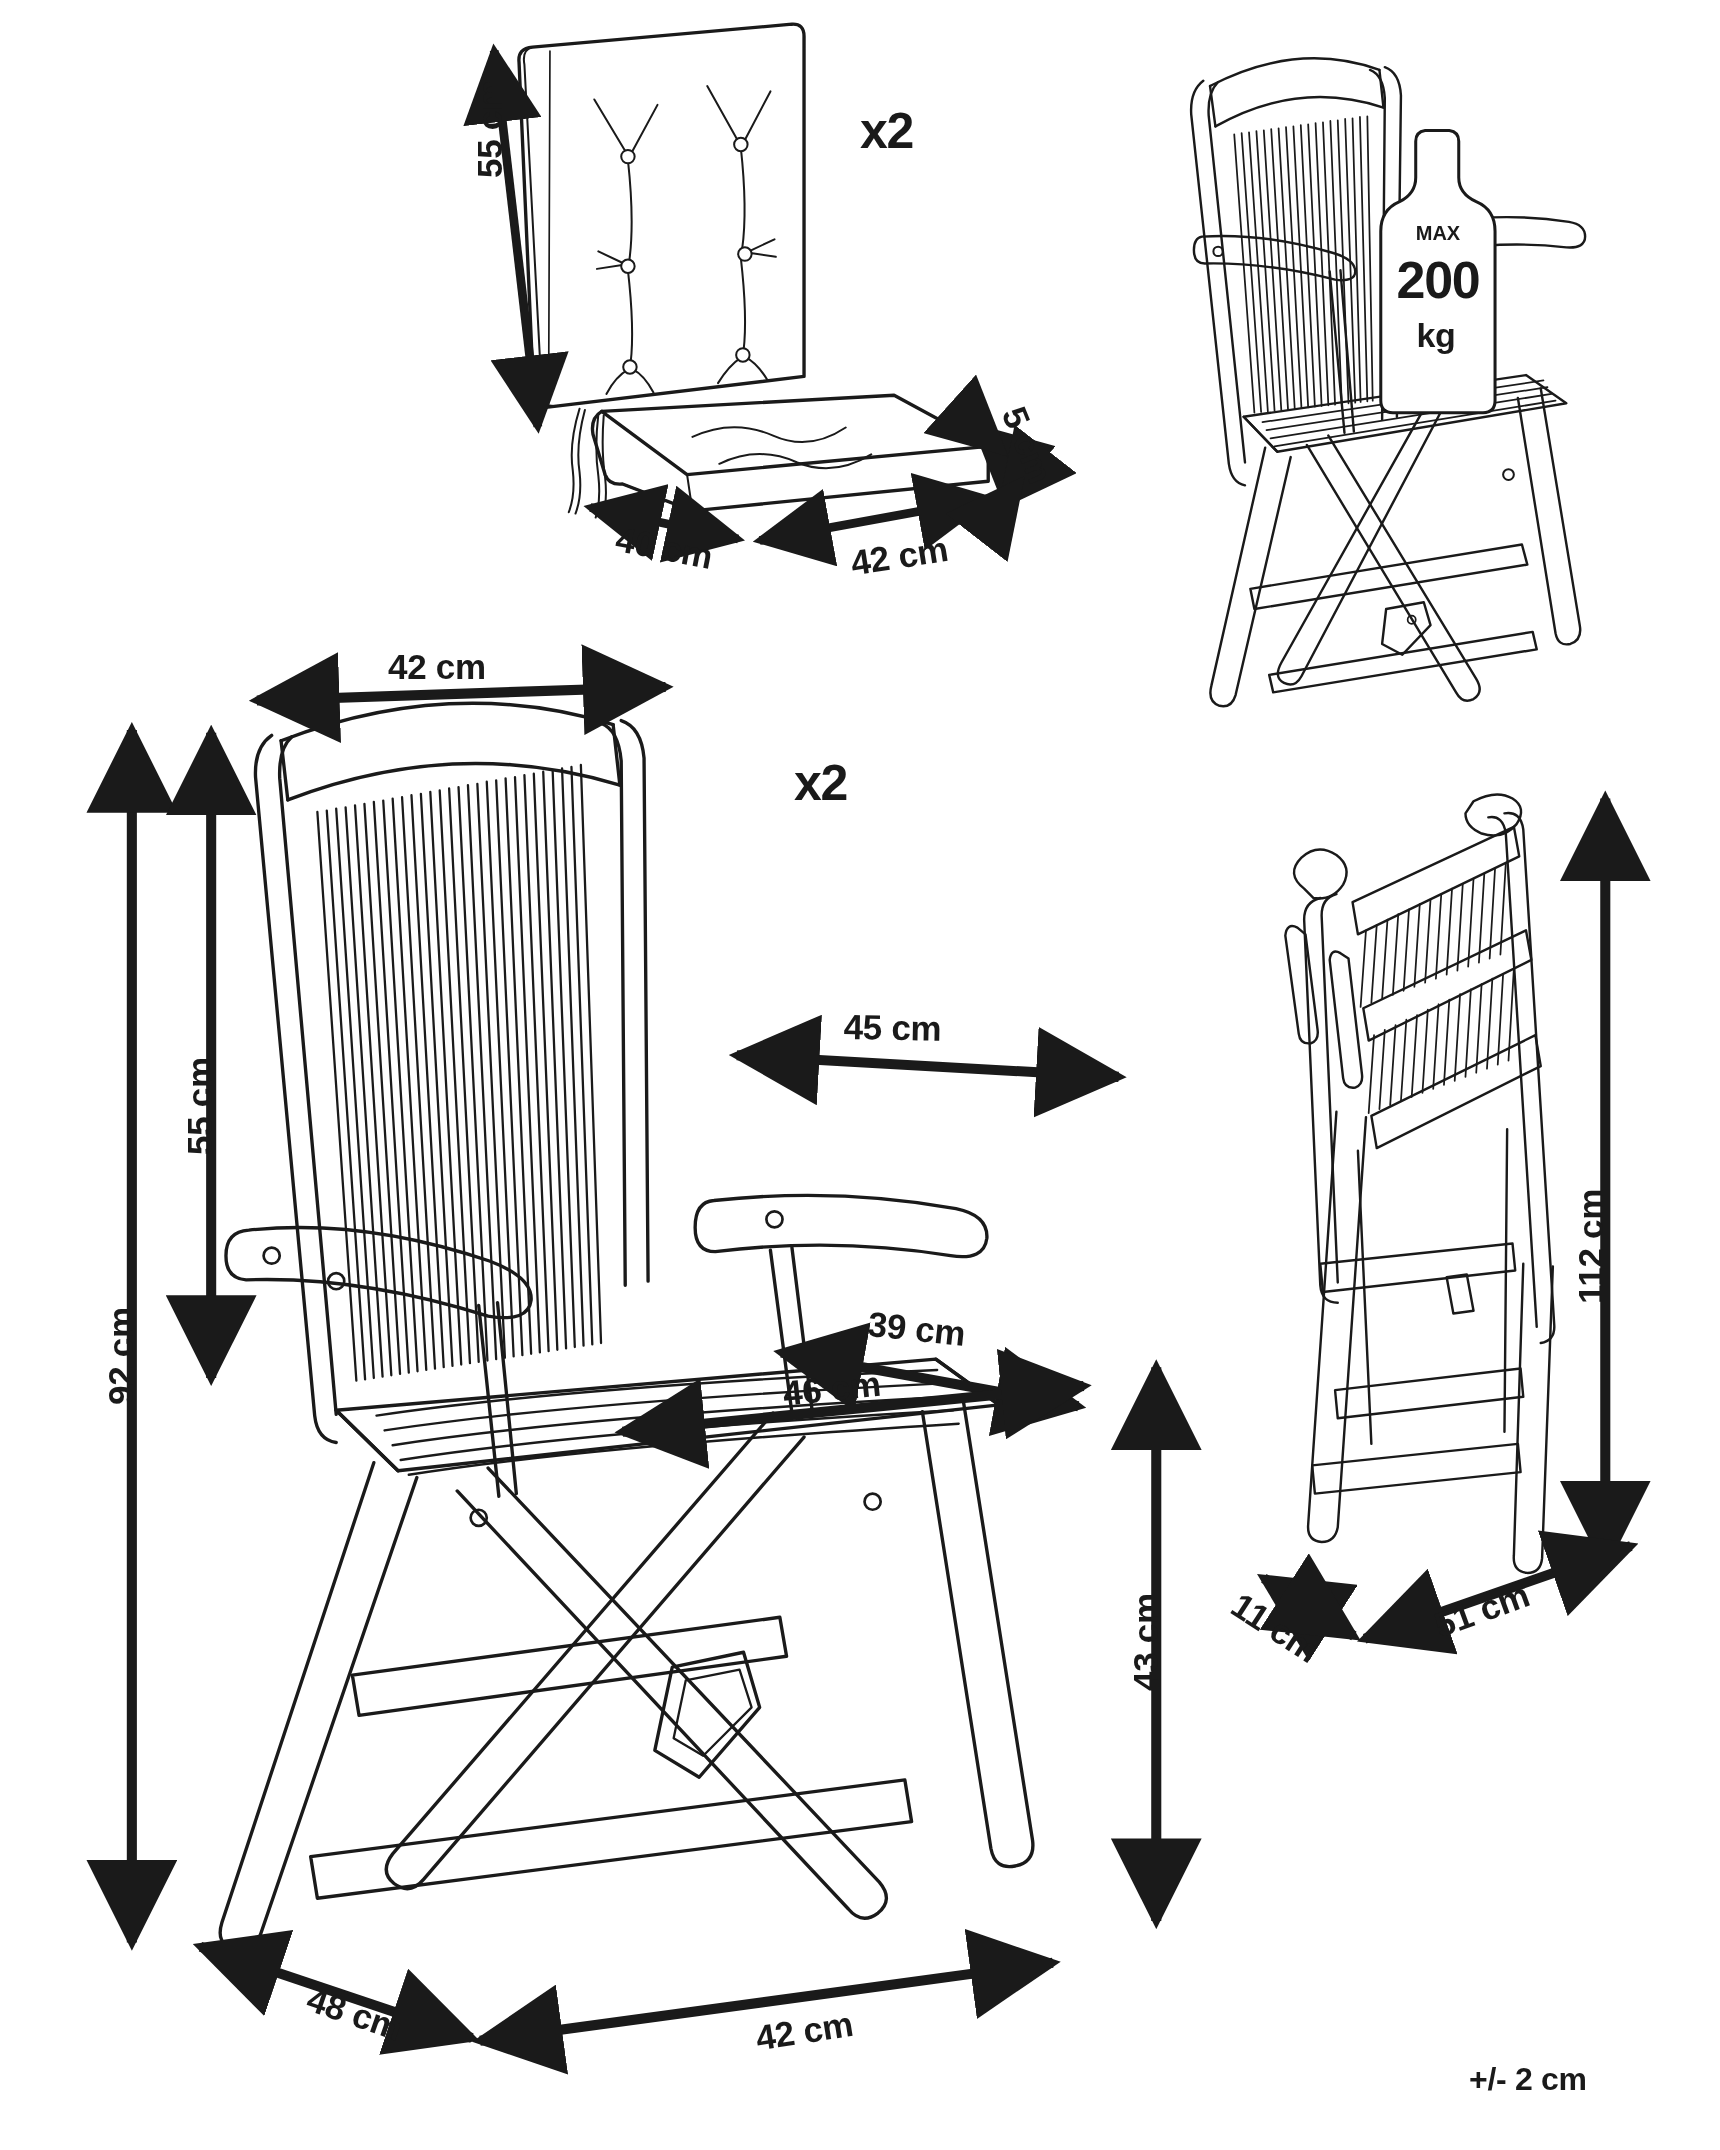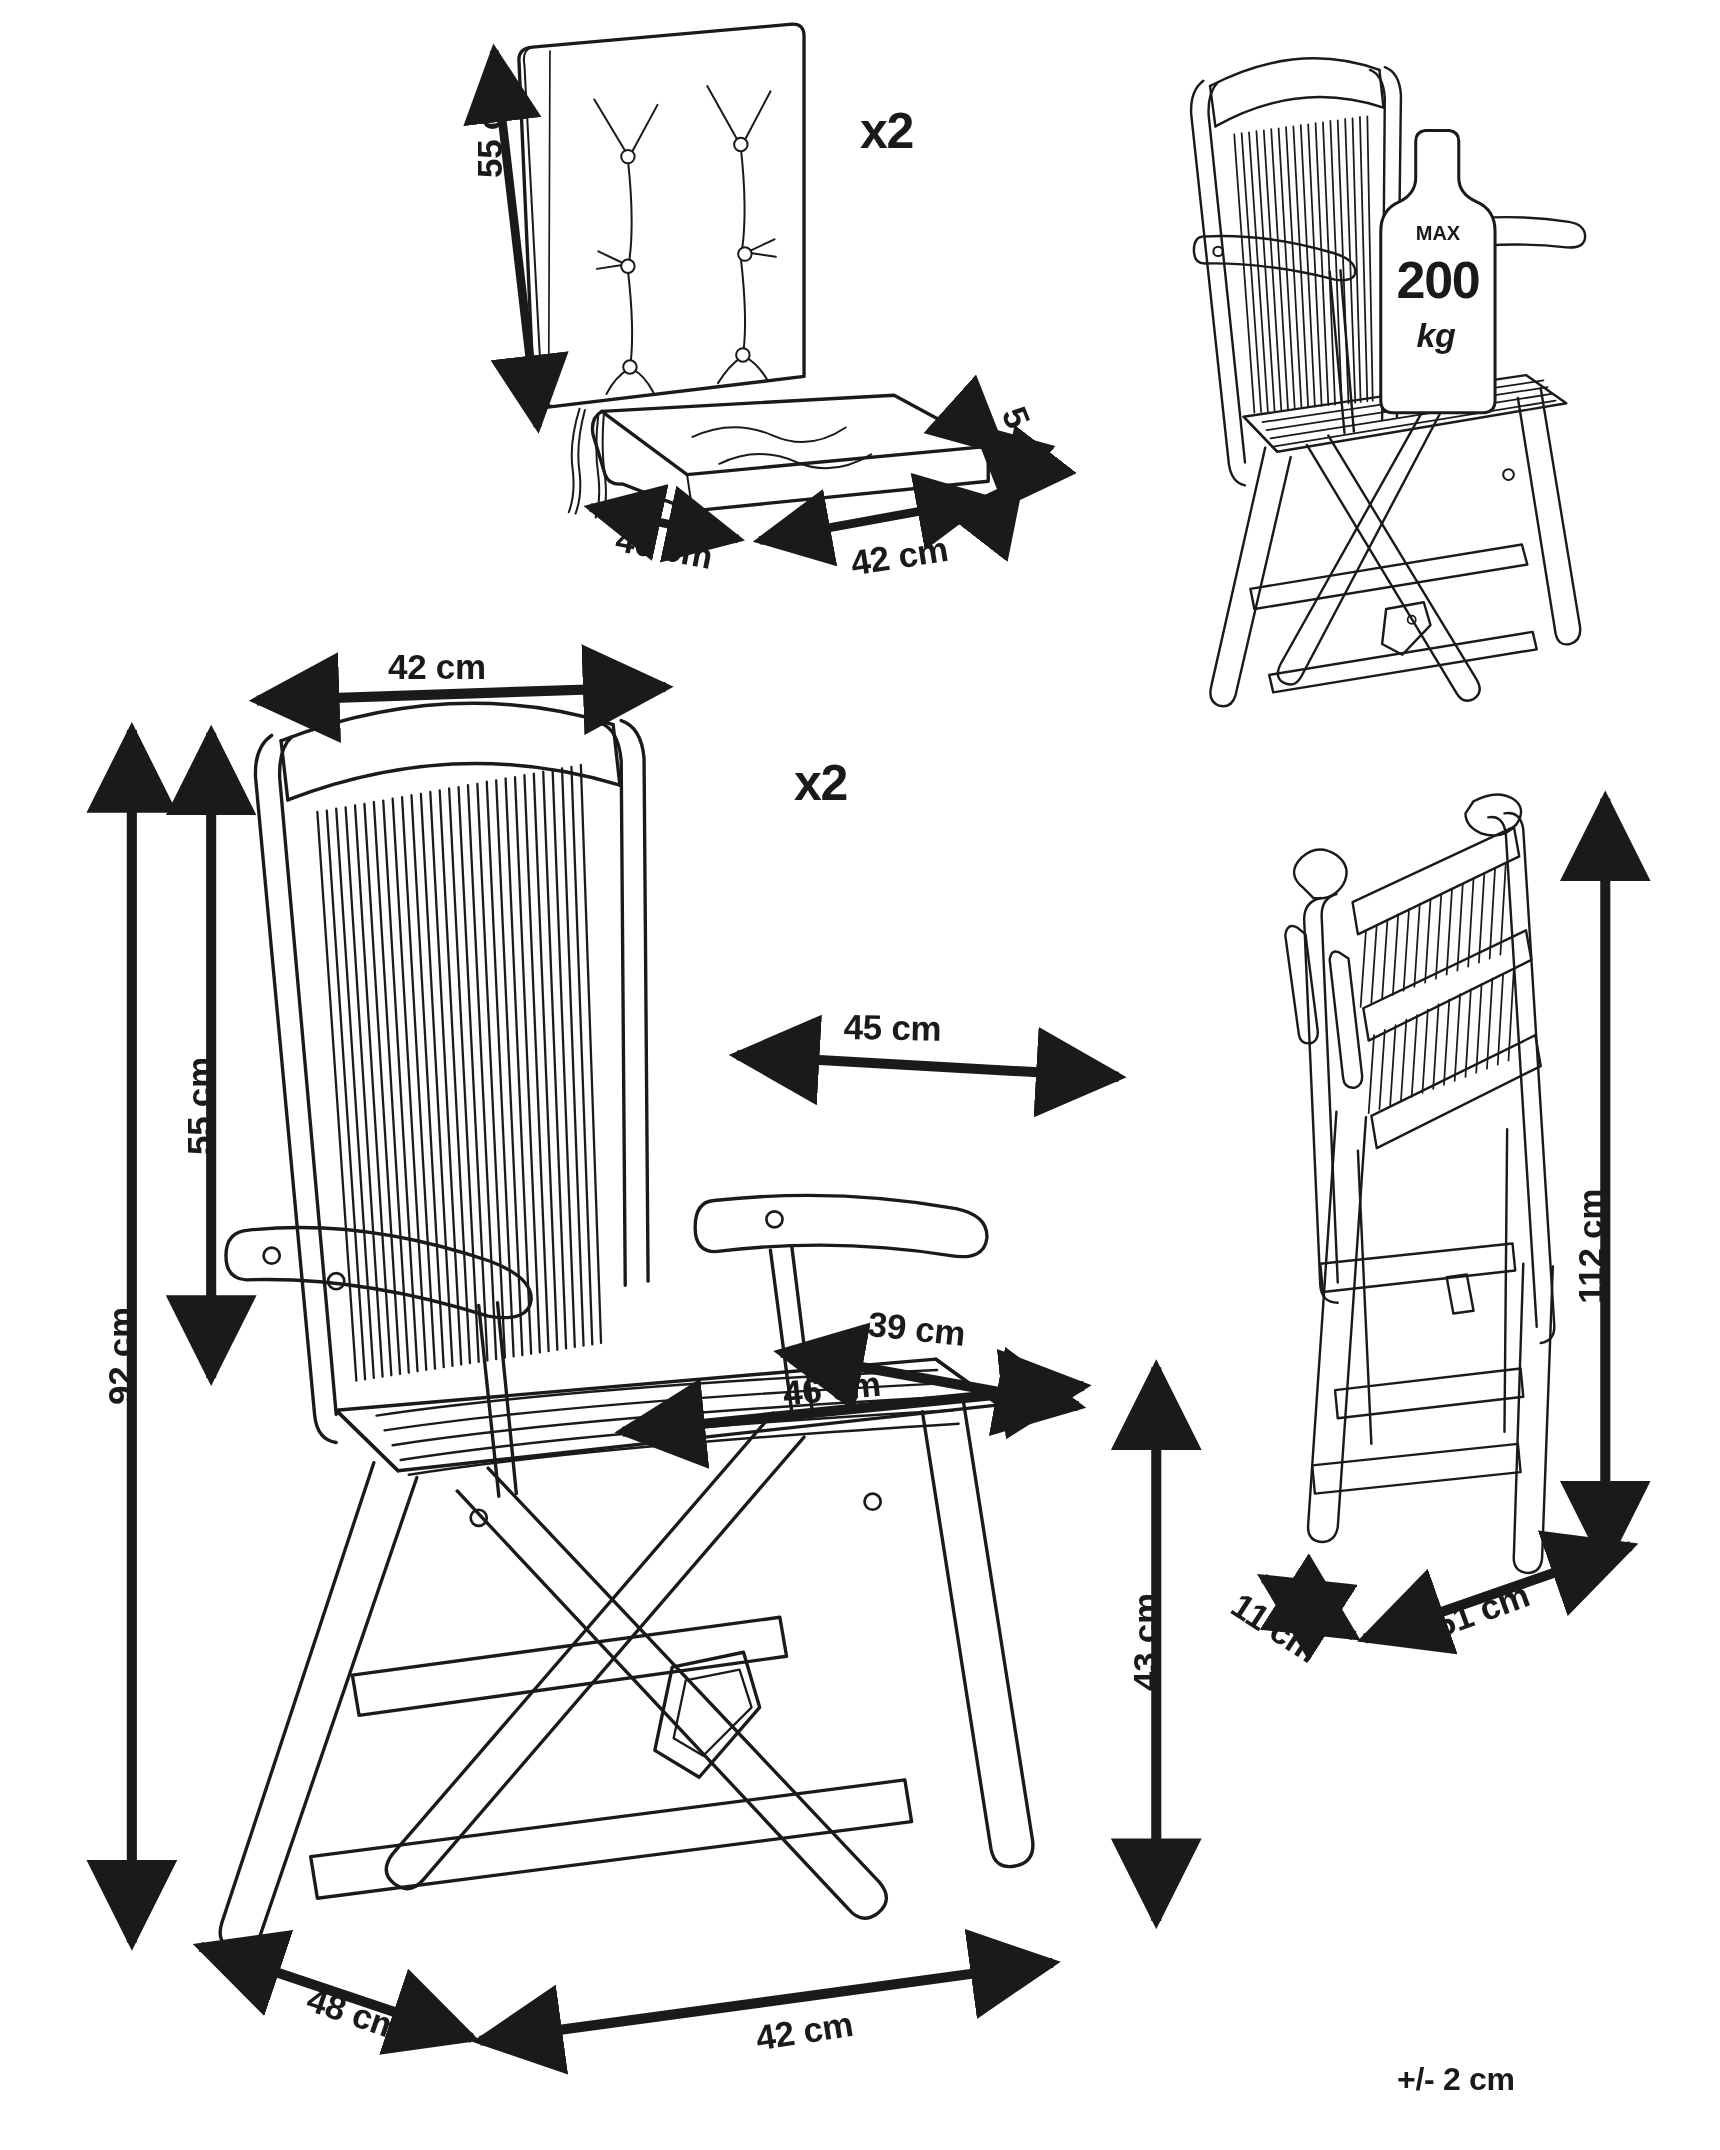--- a/index.html
+++ b/index.html
@@ -5,21 +5,21 @@
   html,body{margin:0;padding:0;background:#ffffff;}
   body{width:1721px;height:2151px;overflow:hidden;font-family:"Liberation Sans",sans-serif;}
   #stage{position:relative;width:1721px;height:2151px;background:#fff;}
   #stage svg{position:absolute;top:0;left:0;}
   .lbl{position:absolute;font-family:"Liberation Sans",sans-serif;font-weight:bold;color:#1a1a1a;white-space:nowrap;letter-spacing:-0.3px;}
   .dim{font-size:35px;}
   .qty{font-size:50px;letter-spacing:-1.3px;text-align:right;}
   .tol{font-size:32px;}
   .maxw{font-size:20px;letter-spacing:0px;}
   .maxn{font-size:52px;letter-spacing:-1.3px;line-height:0.92;}
-  .maxk{font-size:34px;font-style:italic;}
+  .maxk{font-size:34px;}
 </style>
 </head>
 <body>
 
 <div id="stage">
 
 <svg width="1721" height="2151" viewBox="0 0 2560 3200" xmlns="http://www.w3.org/2000/svg">
   <defs>
     <marker id="ah" markerWidth="9" markerHeight="9" refX="8.2" refY="4.5" orient="auto">
       <path d="M0,0 L9,4.5 L0,9 Z" fill="#1a1a1a"></path>
@@ -378,16 +378,16 @@
 <div class="lbl dim" style="left:315px;top:1979px;transform:rotate(19deg);transform-origin:left top;">48 cm</div>
 
 <div class="lbl dim" style="left:753px;top:2019px;transform:rotate(-9deg);transform-origin:left top;">42 cm</div>
 
 <div class="lbl dim" style="left:1571px;top:1304px;transform:rotate(-90deg);transform-origin:left top;">112 cm</div>
 
 <div class="lbl dim" style="left:1246px;top:1585px;transform:rotate(33deg);transform-origin:left top;">11 cm</div>
 
 <div class="lbl dim" style="left:1429px;top:1608px;transform:rotate(-20deg);transform-origin:left top;">51 cm</div>
 
-<div class="lbl tol" style="left:1397px;top:2061px;">+/- 2 cm</div>
+<div class="lbl tol" style="left:1469px;top:2061px;">+/- 2 cm</div>
 
 </div>
 
 
 </body></html>

